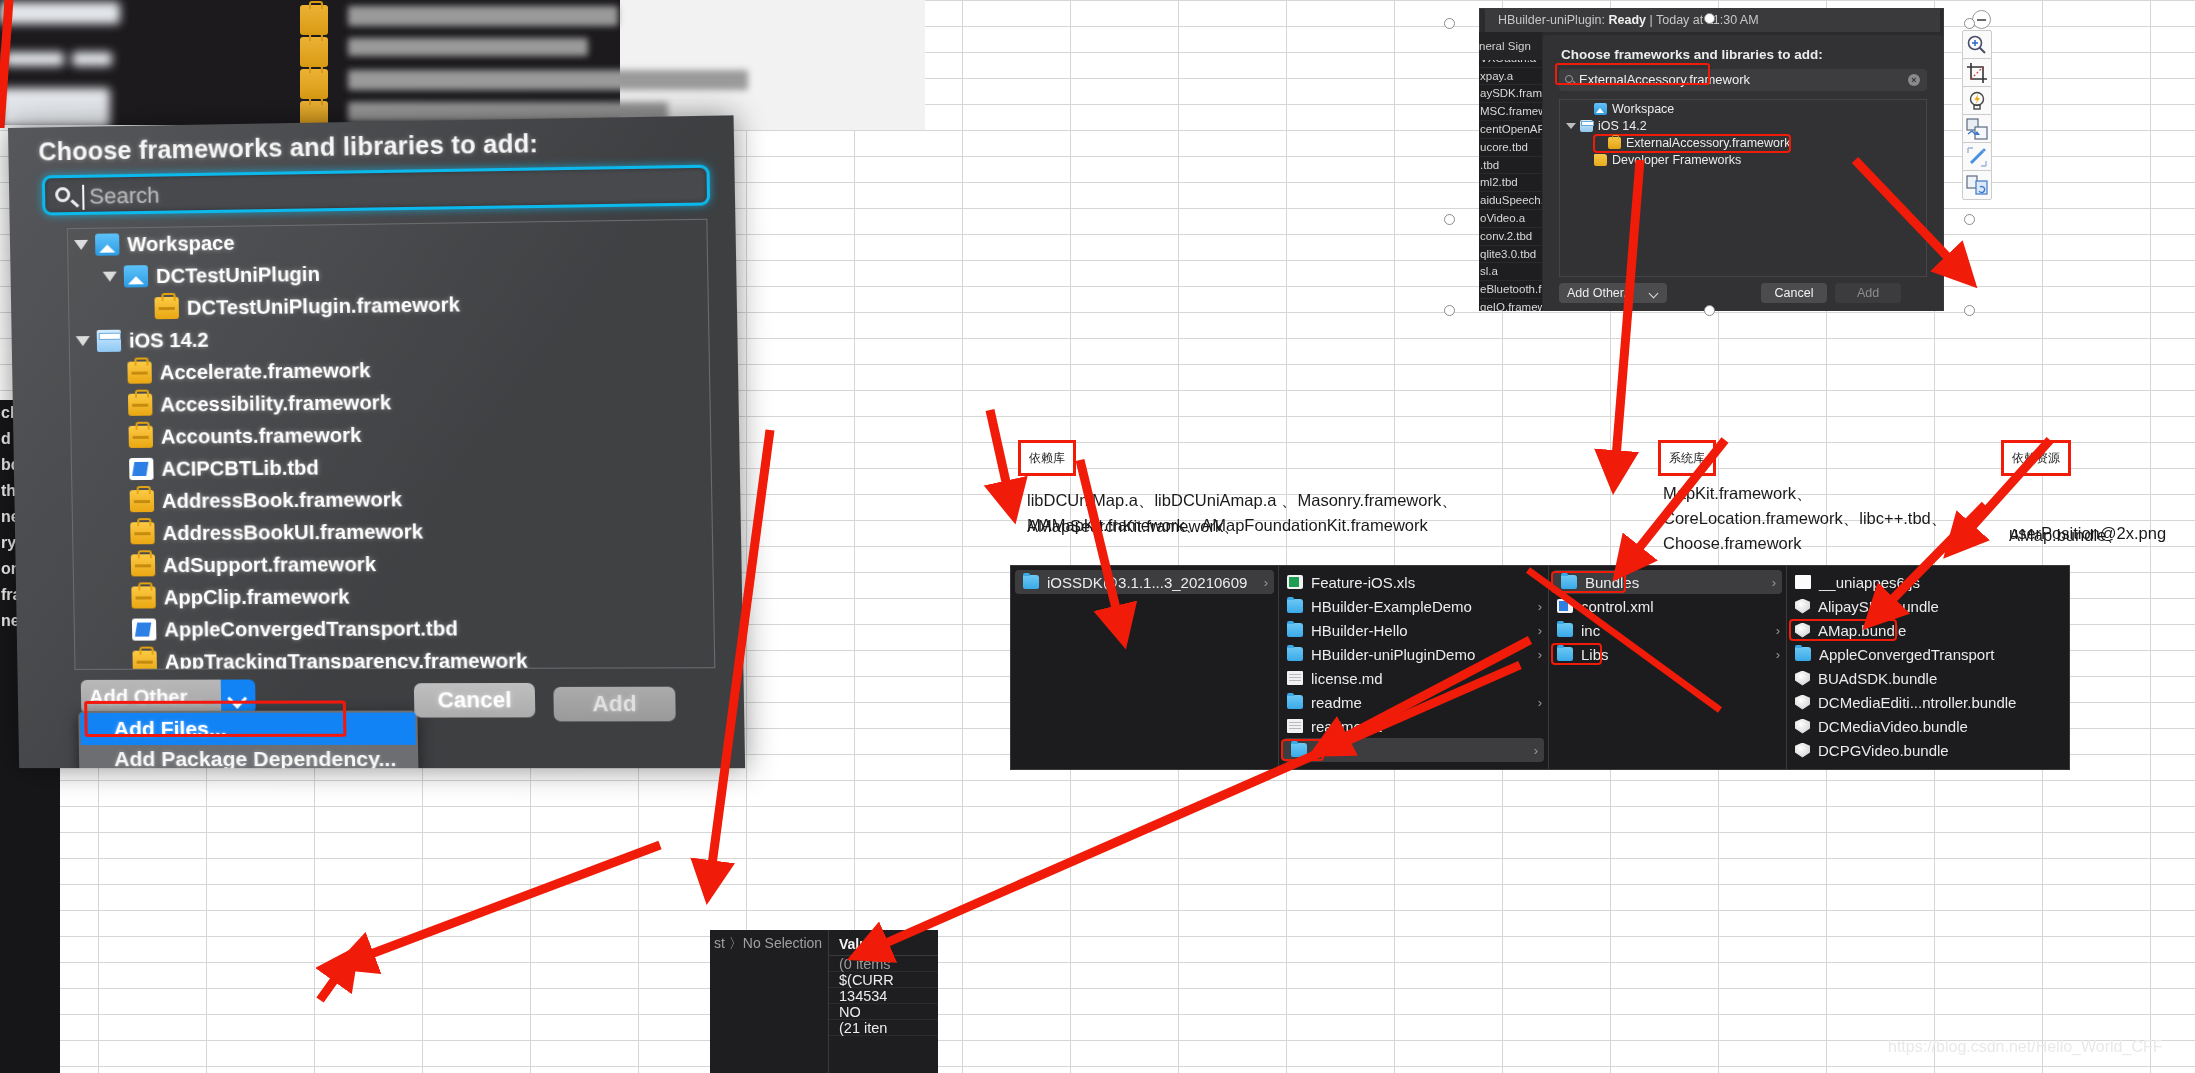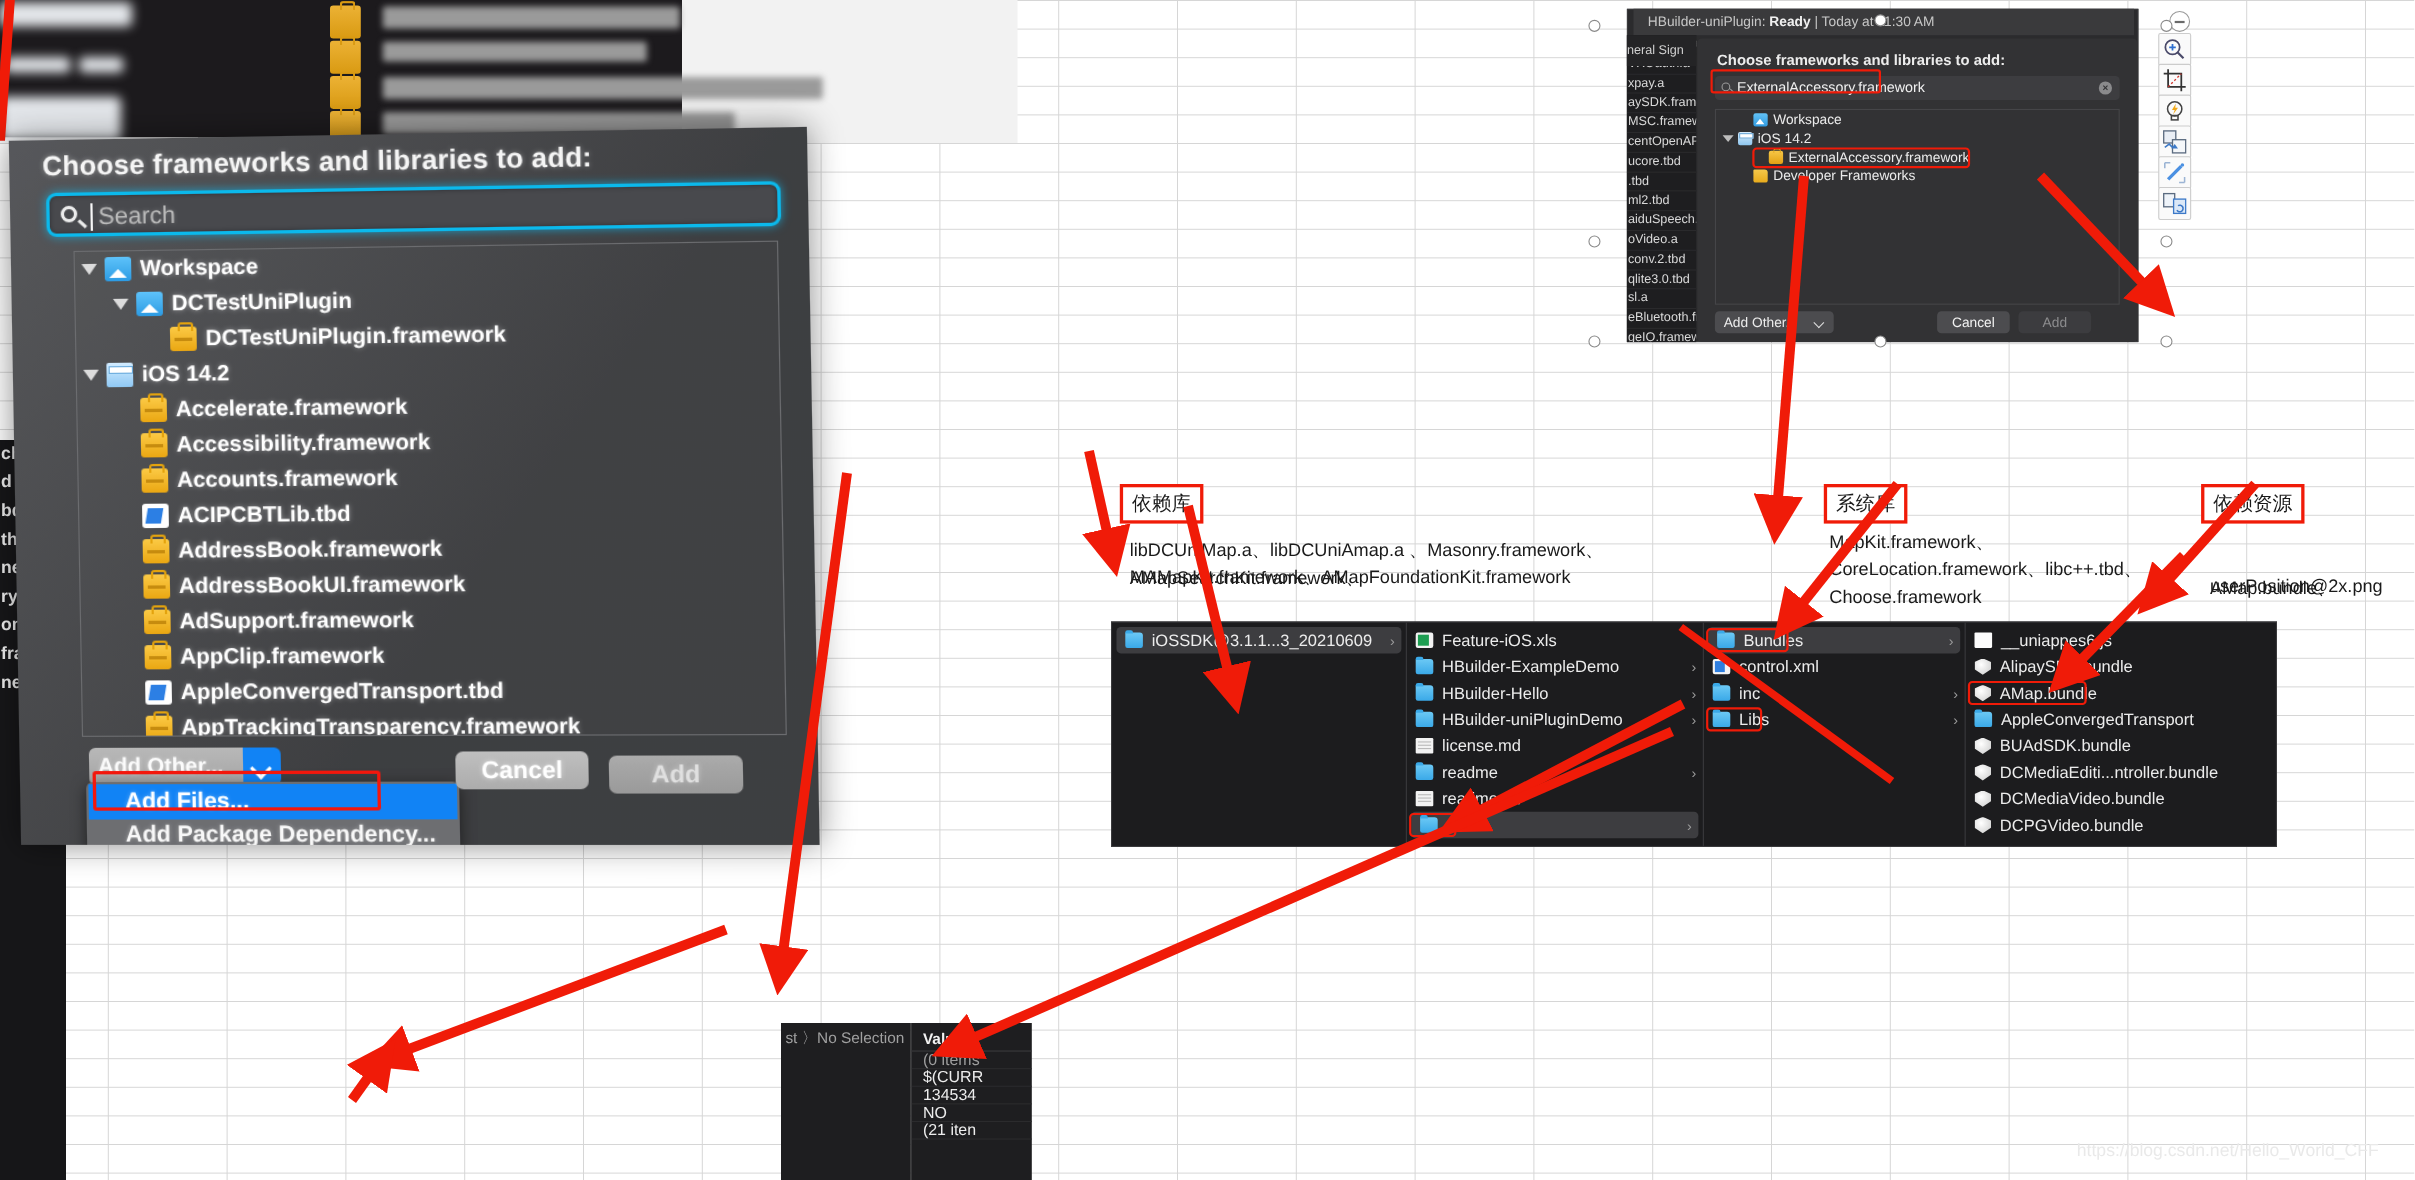--- a/index.html
+++ b/index.html
@@ -233,21 +233,21 @@
     position:absolute;left:1962px;width:30px;height:30px;background:#fafafa;
     border:1px solid #cccccc;border-radius:2px;
   }
   .rail-btn svg{position:absolute;left:3px;top:3px;}
   #rail-minus{position:absolute;left:1972px;top:10px;width:19px;height:19px;border:1px solid #9a9a9a;border-radius:50%;background:#fff;}
   #rail-minus:after{content:"";position:absolute;left:4px;top:8px;width:9px;height:2px;background:#6a6a6a;}
 
   
   .cn-label{
     position:absolute;border:3px solid #f01b08;background:#ffffff;
-    color:#1a1a1a;font-size:18px;line-height:26px;padding:2px 8px;font-weight:normal;
+    color:#1a1a1a;font-size:12px;line-height:26px;padding:2px 8px;font-weight:normal;
   }
   .cn-body{position:absolute;color:#1a1a1a;font-size:16.5px;line-height:26px;}
 
   
   #finder{
     left:1010px;top:565px;width:1060px;height:205px;background:#1c1c1e;
     border:1px solid #3a3a3c;display:flex;
   }
   .fcol{height:100%;border-right:1px solid #3a3a3c;padding-top:4px;overflow:hidden;position:relative;}
   .frow{

